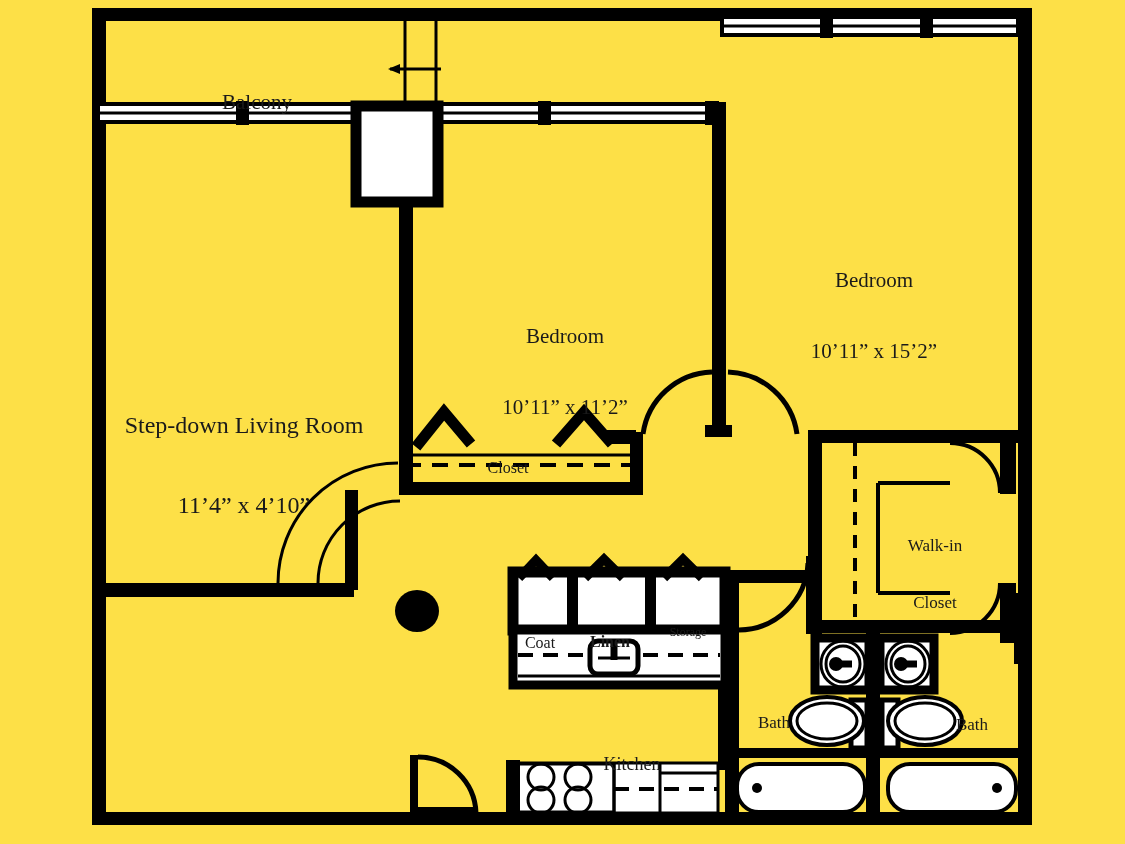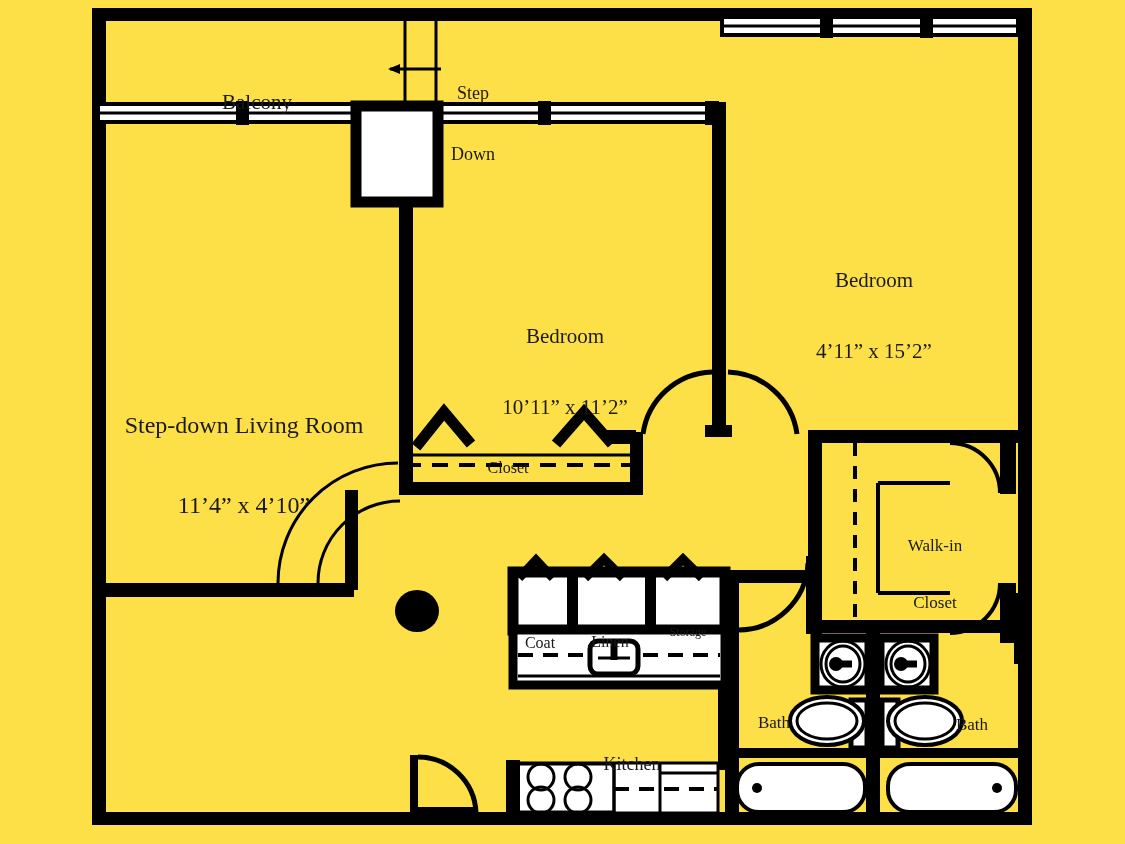--- a/index.html
+++ b/index.html
@@ -224,54 +224,50 @@
       <rect x="1014" y="612" width="18" height="52"></rect>
       <rect x="806" y="556" width="16" height="78"></rect>
     </g>
 
   </svg>
 
   <div class="lbl" style="left:157px;top:44px;width:200px;font-size:21px;">
     <span class="t">Balcony</span>
   </div>
 
-  <div class="lbl" style="left:423px;top:43px;width:100px;font-size:18px;">
-    <span class="t">Step</span>
-    <span class="t">Down</span>
-  </div>
 
   <div class="lbl" style="left:94px;top:358px;width:300px;font-size:24px;">
     <span class="t">Step-down Living Room</span>
     <span class="t">11’4” x 4’10”</span>
   </div>
 
   <div class="lbl" style="left:445px;top:278px;width:240px;font-size:21px;">
     <span class="t">Bedroom</span>
     <span class="t">10’11” x 11’2”</span>
   </div>
 
   <div class="lbl" style="left:754px;top:222px;width:240px;font-size:21px;">
     <span class="t">Bedroom</span>
-    <span class="t">4’11” x 15’2”</span>
+    <span class="t">10’11” x 15’2”</span>
   </div>
 
   <div class="lbl" style="left:458px;top:423px;width:100px;font-size:16px;">
     <span class="t">Closet</span>
   </div>
 
   <div class="lbl" style="left:875px;top:498px;width:120px;font-size:17px;">
     <span class="t">Walk-in</span>
     <span class="t">Closet</span>
   </div>
 
   <div class="lbl" style="left:500px;top:598px;width:80px;font-size:16px;">
     <span class="t">Coat</span>
   </div>
 
-  <div class="lbl" style="left:570px;top:597px;width:80px;font-size:16px;">
+  <div class="lbl" style="left:570px;top:597px;width:80px;font-size:16px;font-weight:bold;">
     <span class="t">Linen</span>
   </div>
 
   <div class="lbl" style="left:648px;top:599px;width:80px;font-size:12px;">
     <span class="t">Storage</span>
   </div>
 
   <div class="lbl" style="left:734px;top:675px;width:80px;font-size:17px;">
     <span class="t">Bath</span>
   </div>

